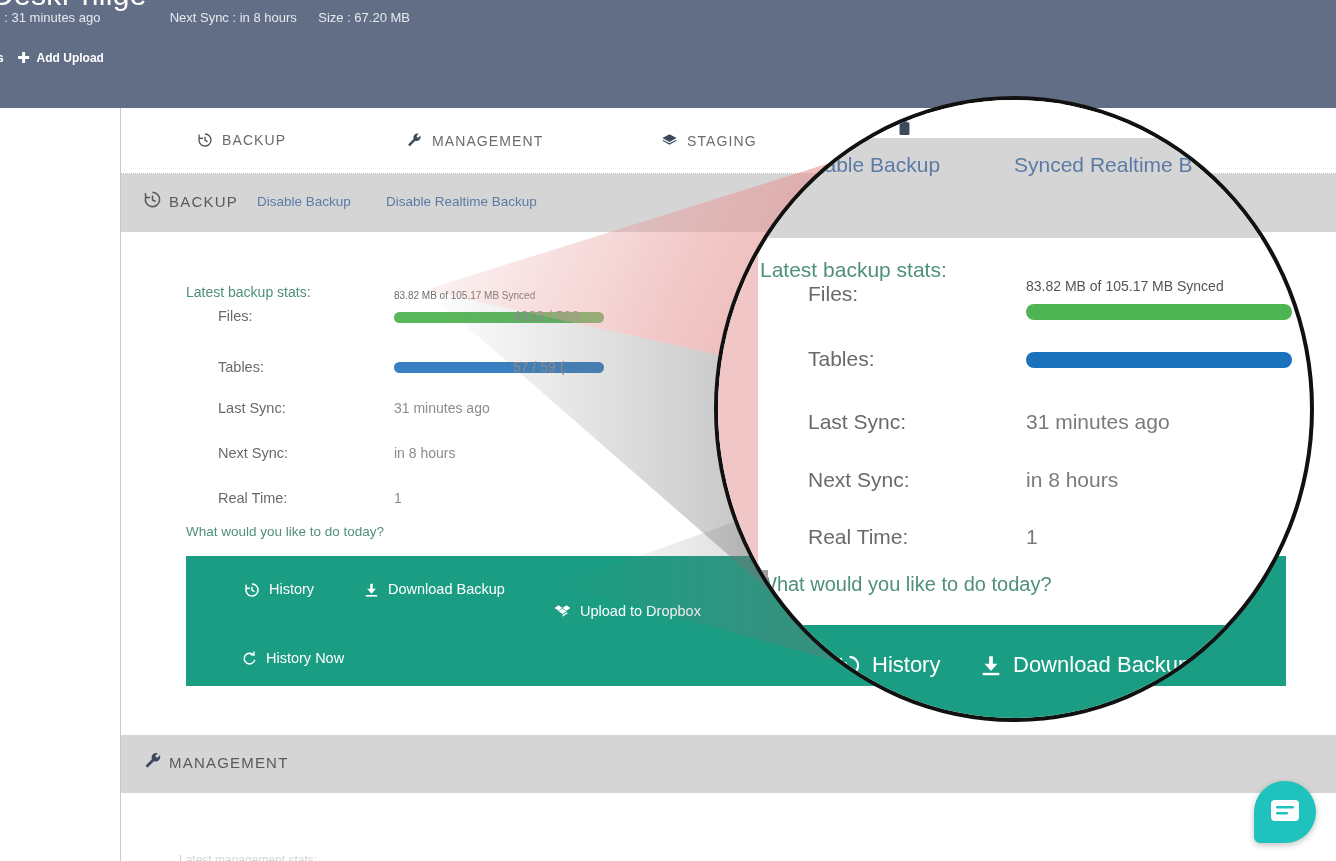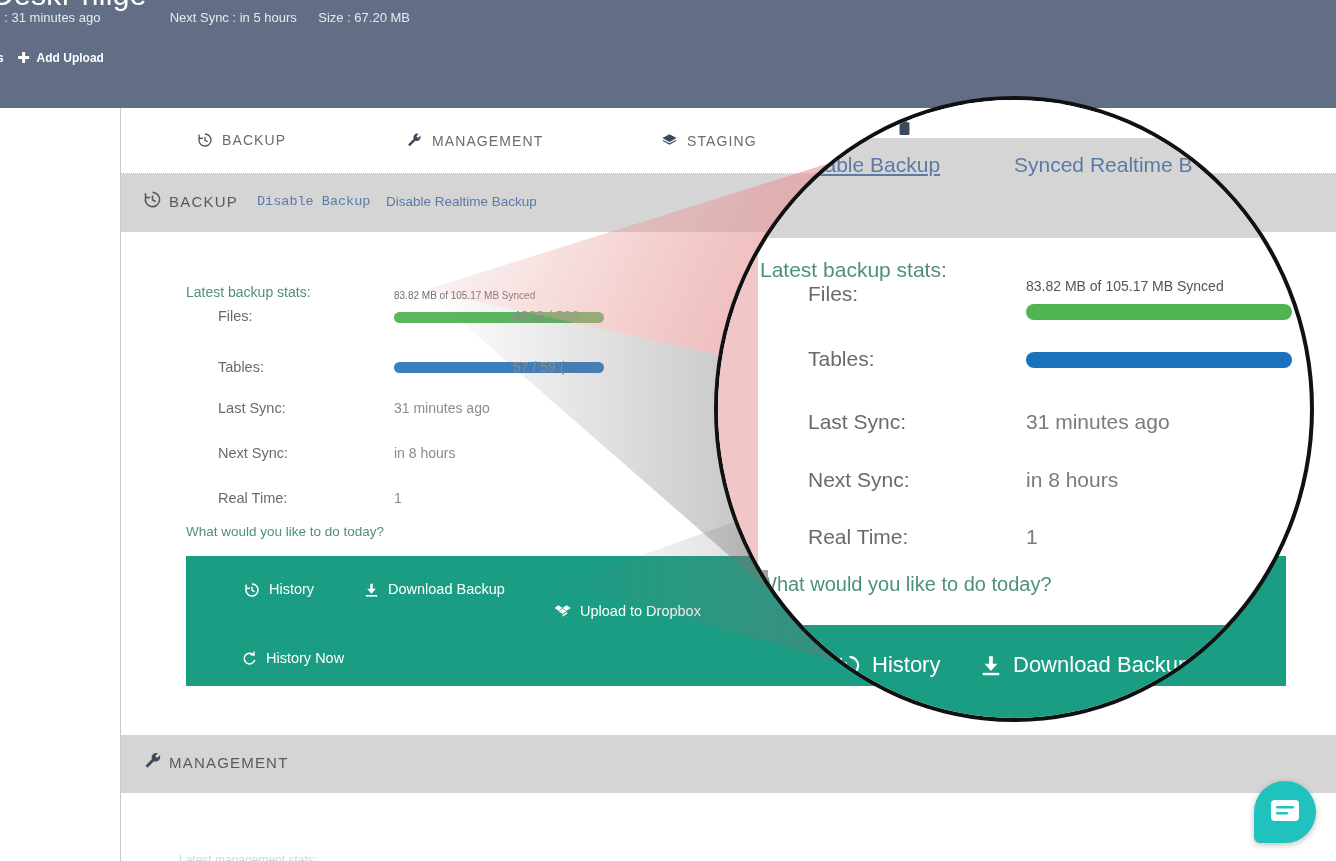--- a/index.html
+++ b/index.html
@@ -68,21 +68,21 @@
   .secbar-backup{top:66px;}
   .secbar-management{top:627px;}
   .secbar .sec-icon{position:absolute;left:22px;top:16px;}
   .secbar .sec-title{
     position:absolute;left:48px;top:19px;
     font-size:15px;letter-spacing:1.2px;color:#5a5a5a;
   }
   .secbar .sec-link{
     position:absolute;top:20px;font-size:13.5px;color:#5b7ba6;white-space:nowrap;
   }
-  .sl1{left:136px;font-family:Liberation Mono, monospace;}
+  .sl1{left:136px;}
   .sl2{left:265px;}
   
   .stats{
     position:absolute;left:0;top:124px;width:1215px;height:320px;background:#ffffff;
   }
   .stats-title{
     position:absolute;left:65px;top:52px;font-size:14px;color:#4e8f7d;
   }
   .row-label{
     position:absolute;left:97px;font-size:14.5px;color:#6a6a6a;
@@ -148,21 +148,21 @@
   }
   .lz-graybar{
     position:absolute;left:-60px;top:38px;width:720px;height:100px;background:#d5d5d5;
   }
   .lz-topwhite{
     position:absolute;left:-60px;top:-40px;width:720px;height:80px;background:#ffffff;
   }
   .lz-link{
     position:absolute;top:53px;font-size:21px;color:#5b7ba6;white-space:nowrap;
   }
-  .lz-link1{left:96px;text-decoration:underline;}
+  .lz-link1{left:96px;}
   .lz-link2{left:296px;}
   .lz-clipicon{position:absolute;left:178px;top:18px;}
   .lz-underline{position:absolute;left:-10px;top:62px;width:48px;height:7px;background:#169b7f;}
   .lz-title{
     position:absolute;left:42px;top:158px;font-size:21px;color:#4e8f7d;white-space:nowrap;
   }
   .lz-label{position:absolute;left:90px;font-size:21px;color:#6a6a6a;white-space:nowrap;}
   .lzl-files{top:182px;}
   .lzl-tables{top:247px;}
   .lzl-lastsync{top:310px;}
@@ -202,21 +202,21 @@
   }
   .chat svg{position:absolute;left:17px;top:19px;}
 </style>
 </head>
 <body>
 
 <div class="topbar">
   <div class="topbar-title">DeskPhilge</div>
   <div class="topbar-meta">
     <span class="slot m1">ynced : 31 minutes ago</span>
-    <span class="slot m2">Next Sync : in 5 hours</span>
+    <span class="slot m2">Next Sync : in 8 hours</span>
     <span class="slot">Size : 67.20 MB</span>
   </div>
   <div class="topbar-links">
     <span>l Tags</span>
     <span class="plus">✚</span>
     <span>Add Upload</span>
   </div>
 </div>
 
 <div class="gutter"></div>

